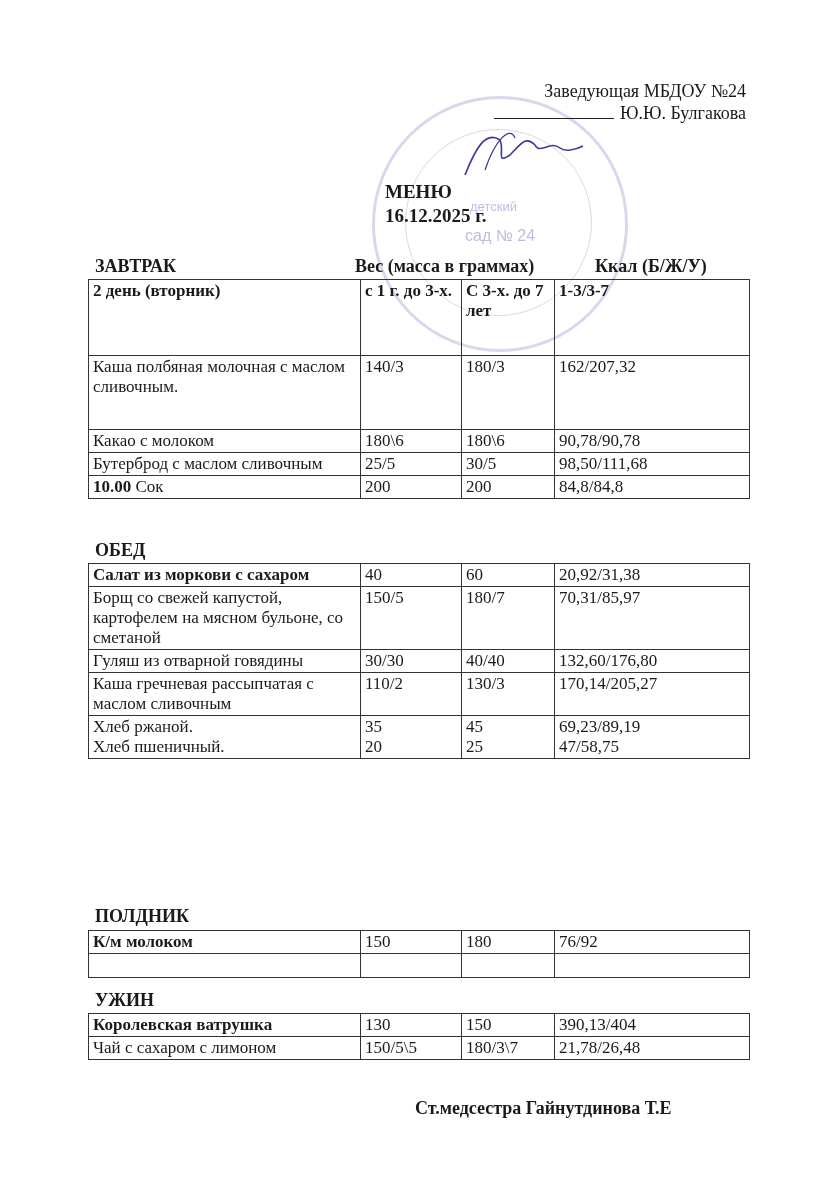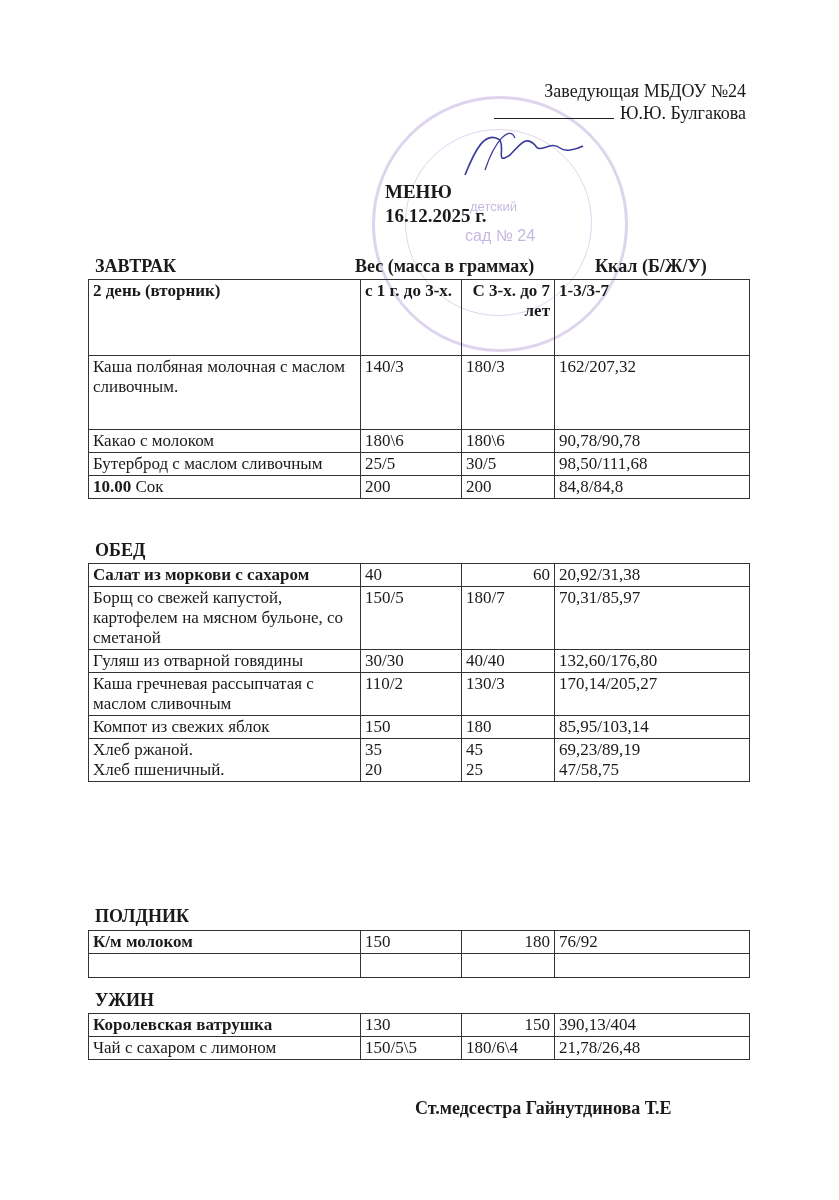--- a/index.html
+++ b/index.html
@@ -14,21 +14,21 @@
   .stamp-text { position: absolute; font-size: 13px; color: rgba(140,110,190,0.7); font-family: "Liberation Sans", sans-serif; }
   .signature { position: absolute; left: 455px; top: 120px; width: 130px; height: 60px; }
   .title { position: absolute; left: 385px; top: 180px; font-weight: bold; font-size: 19px; line-height: 24px; }
   .section { position: absolute; left: 95px; font-weight: bold; font-size: 18px; }
   .hdr-weight { position: absolute; left: 355px; top: 256px; font-weight: bold; font-size: 18px; font-family: Liberation Serif, serif; }
   .hdr-kcal { position: absolute; left: 595px; top: 256px; font-weight: bold; font-size: 18px; }
   table { position: absolute; left: 88px; width: 662px; border-collapse: collapse; font-size: 17px; }
   td { border: 1px solid #333; vertical-align: top; padding: 1px 4px; line-height: 20px; }
   td.c0 { width: 263px; font-weight: bold; }
   td.c1 { width: 92px; font-family: Liberation Serif, serif; }
-  td.c2 { width: 84px; text-align: right; }
+  td.c2 { width: 84px; }
   td.hb { font-weight: bold; }
   .footer { position: absolute; left: 415px; top: 1098px; font-weight: bold; font-size: 18px; }
 </style>
 </head>
 <body>
 
 <div class="stamp">
   <div class="stamp-inner"></div>
   <span class="stamp-text" style="left:95px;top:100px;">детский</span>
   <span class="stamp-text" style="left:90px;top:128px;font-size:16px;">сад № 24</span>
@@ -111,26 +111,20 @@
     <td>40/40</td>
     <td>132,60/176,80</td>
   </tr>
   <tr>
     <td>Каша гречневая рассыпчатая с маслом сливочным</td>
     <td>110/2</td>
     <td>130/3</td>
     <td>170,14/205,27</td>
   </tr>
   <tr>
-    <td>Компот из свежих яблок</td>
-    <td>150</td>
-    <td>180</td>
-    <td>85,95/103,14</td>
-  </tr>
-  <tr>
     <td>
           <div>Хлеб  ржаной.</div>
           <div>Хлеб пшеничный.</div>
         </td>
     <td>
           <div>35</div>
           <div>20</div>
         </td>
     <td>
           <div>45</div>
@@ -169,19 +163,19 @@
   <tbody>
       <tr>
     <td class="c0">Королевская ватрушка</td>
     <td class="c1">130</td>
     <td class="c2">150</td>
     <td>390,13/404</td>
   </tr>
   <tr>
     <td>Чай с сахаром с лимоном</td>
     <td>150/5\5</td>
-    <td>180/6\4</td>
+    <td>180/3\7</td>
     <td>21,78/26,48</td>
   </tr>
 </tbody>
   </table>
 
 <div class="footer">Ст.медсестра  Гайнутдинова Т.Е</div>
 
 </body></html>

